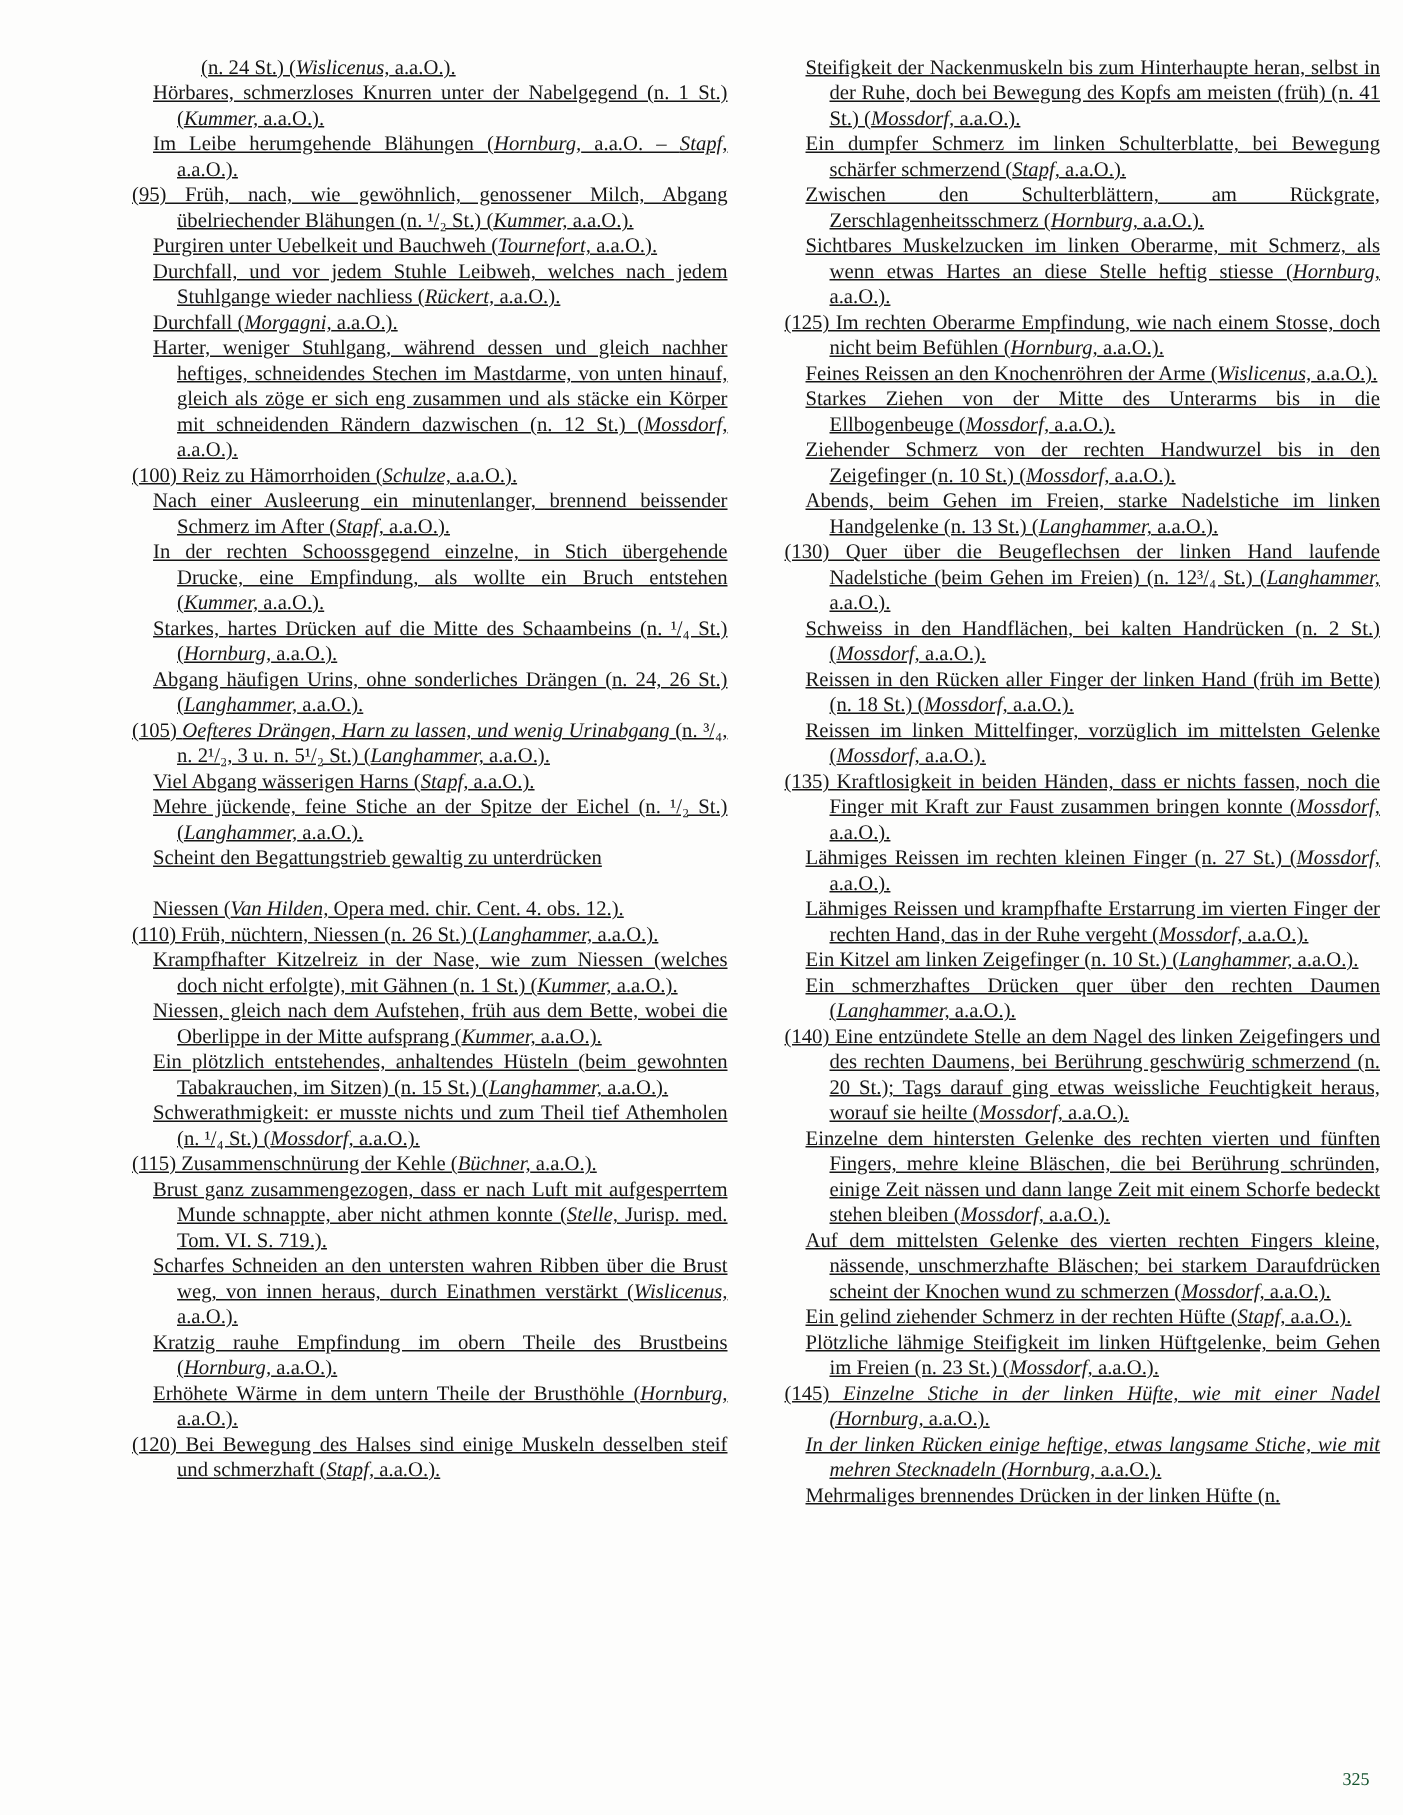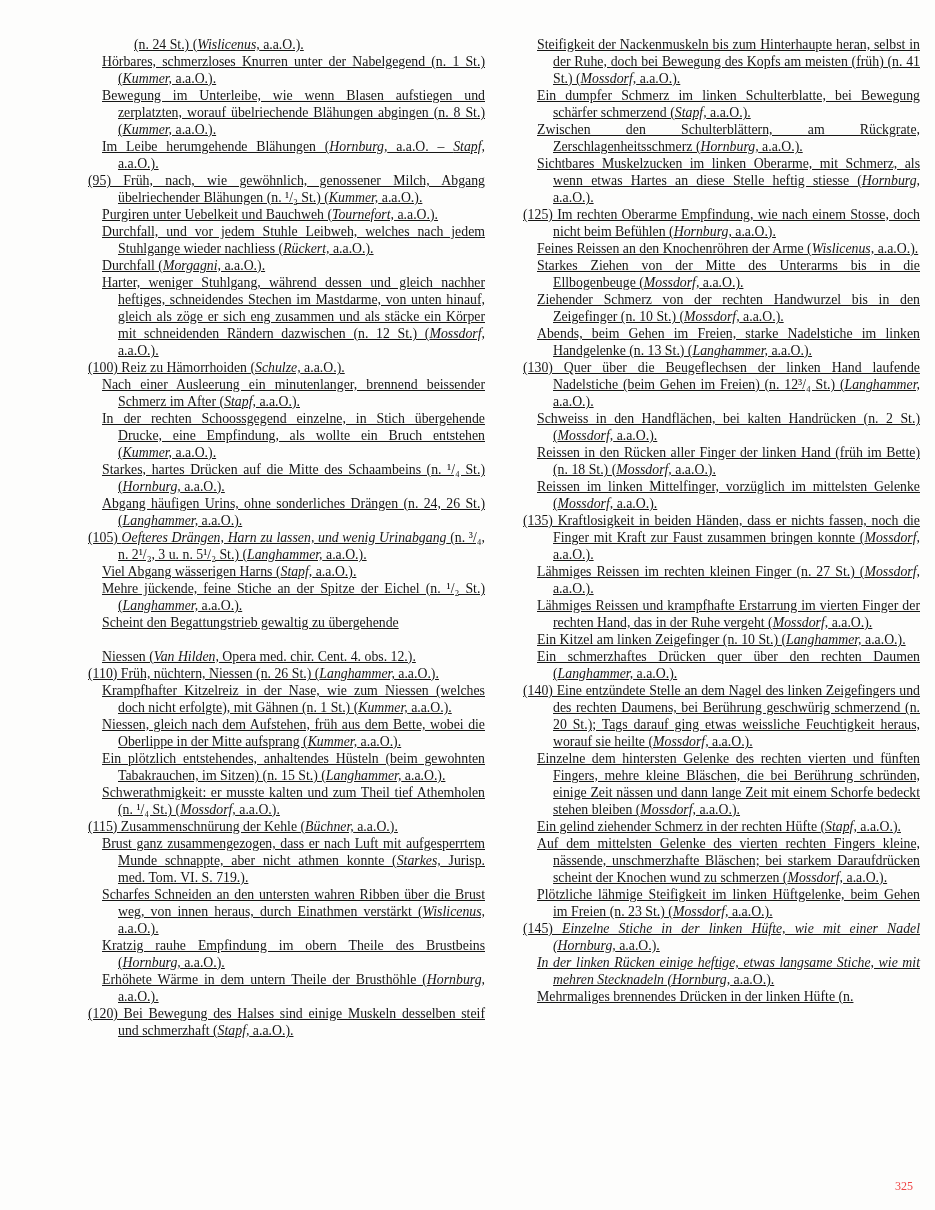--- a/index.html
+++ b/index.html
@@ -50,55 +50,54 @@
     margin-top: 17px;
   }
   .it {
     font-style: italic;
   }
   .page-num {
     position: absolute;
     right: 22px;
     bottom: 16px;
     font-size: 12px;
-    color: #ef4444;
+    color: #14532d;
   }
 </style>
 </head>
 <body>
 
 <div class="page">
   <div class="cols">
     <div class="col">
         <p class="cont"><span>(n. 24 St.) (</span><span class="it">Wislicenus,</span><span> a.a.O.).</span></p>
         <p class=""><span>Hörbares, schmerzloses Knurren unter der Nabelgegend (n. 1 St.) (</span><span class="it">Kummer,</span><span> a.a.O.).</span></p>
-        <p class=""><span>Bewegung im Unterleibe, wie wenn Blasen aufstiegen und zerplatzten, worauf übelriechende Blähungen abgingen (n. 8 St.) (</span><span class="it">Kummer,</span><span> a.a.O.).</span></p>
         <p class=""><span>Im Leibe herumgehende Blähungen (</span><span class="it">Hornburg,</span><span> a.a.O. – </span><span class="it">Stapf,</span><span> a.a.O.).</span></p>
         <p class="num"><span>(95) Früh, nach, wie gewöhnlich, genossener Milch, Abgang übelriechender Blähungen (n. ¹/₂ St.) (</span><span class="it">Kummer,</span><span> a.a.O.).</span></p>
         <p class=""><span>Purgiren unter Uebelkeit und Bauchweh (</span><span class="it">Tournefort,</span><span> a.a.O.).</span></p>
         <p class=""><span>Durchfall, und vor jedem Stuhle Leibweh, welches nach jedem Stuhlgange wieder nachliess (</span><span class="it">Rückert,</span><span> a.a.O.).</span></p>
         <p class=""><span>Durchfall (</span><span class="it">Morgagni,</span><span> a.a.O.).</span></p>
         <p class=""><span>Harter, weniger Stuhlgang, während dessen und gleich nachher heftiges, schneidendes Stechen im Mastdarme, von unten hinauf, gleich als zöge er sich eng zusammen und als stäcke ein Körper mit schneidenden Rändern dazwischen (n. 12 St.) (</span><span class="it">Mossdorf,</span><span> a.a.O.).</span></p>
         <p class="num"><span>(100) Reiz zu Hämorrhoiden (</span><span class="it">Schulze,</span><span> a.a.O.).</span></p>
         <p class=""><span>Nach einer Ausleerung ein minutenlanger, brennend beissender Schmerz im After (</span><span class="it">Stapf,</span><span> a.a.O.).</span></p>
         <p class=""><span>In der rechten Schoossgegend einzelne, in Stich übergehende Drucke, eine Empfindung, als wollte ein Bruch entstehen (</span><span class="it">Kummer,</span><span> a.a.O.).</span></p>
         <p class=""><span>Starkes, hartes Drücken auf die Mitte des Schaambeins (n. ¹/₄ St.) (</span><span class="it">Hornburg,</span><span> a.a.O.).</span></p>
         <p class=""><span>Abgang häufigen Urins, ohne sonderliches Drängen (n. 24, 26 St.) (</span><span class="it">Langhammer,</span><span> a.a.O.).</span></p>
         <p class="num"><span>(105) </span><span class="it">Oefteres Drängen, Harn zu lassen, und wenig Urinabgang</span><span> (n. ³/₄, n. 2¹/₂, 3 u. n. 5¹/₂ St.) (</span><span class="it">Langhammer,</span><span> a.a.O.).</span></p>
         <p class=""><span>Viel Abgang wässerigen Harns (</span><span class="it">Stapf,</span><span> a.a.O.).</span></p>
         <p class=""><span>Mehre jückende, feine Stiche an der Spitze der Eichel (n. ¹/₂ St.) (</span><span class="it">Langhammer,</span><span> a.a.O.).</span></p>
-        <p class=""><span>Scheint den Begattungstrieb gewaltig zu übergehende</span></p>
+        <p class=""><span>Scheint den Begattungstrieb gewaltig zu unterdrücken</span></p>
         <p class="gap"><span>Niessen (</span><span class="it">Van Hilden,</span><span> Opera med. chir. Cent. 4. obs. 12.).</span></p>
         <p class="num"><span>(110) Früh, nüchtern, Niessen (n. 26 St.) (</span><span class="it">Langhammer,</span><span> a.a.O.).</span></p>
         <p class=""><span>Krampfhafter Kitzelreiz in der Nase, wie zum Niessen (welches doch nicht erfolgte), mit Gähnen (n. 1 St.) (</span><span class="it">Kummer,</span><span> a.a.O.).</span></p>
         <p class=""><span>Niessen, gleich nach dem Aufstehen, früh aus dem Bette, wobei die Oberlippe in der Mitte aufsprang (</span><span class="it">Kummer,</span><span> a.a.O.).</span></p>
         <p class=""><span>Ein plötzlich entstehendes, anhaltendes Hüsteln (beim gewohnten Tabakrauchen, im Sitzen) (n. 15 St.) (</span><span class="it">Langhammer,</span><span> a.a.O.).</span></p>
-        <p class=""><span>Schwerathmigkeit: er musste kalten und zum Theil tief Athemholen (n. ¹/₄ St.) (</span><span class="it">Mossdorf,</span><span> a.a.O.).</span></p>
+        <p class=""><span>Schwerathmigkeit: er musste nichts und zum Theil tief Athemholen (n. ¹/₄ St.) (</span><span class="it">Mossdorf,</span><span> a.a.O.).</span></p>
         <p class="num"><span>(115) Zusammenschnürung der Kehle (</span><span class="it">Büchner,</span><span> a.a.O.).</span></p>
-        <p class=""><span>Brust ganz zusammengezogen, dass er nach Luft mit aufgesperrtem Munde schnappte, aber nicht athmen konnte (</span><span class="it">Starkes,</span><span> Jurisp. med. Tom. VI. S. 719.).</span></p>
+        <p class=""><span>Brust ganz zusammengezogen, dass er nach Luft mit aufgesperrtem Munde schnappte, aber nicht athmen konnte (</span><span class="it">Stelle,</span><span> Jurisp. med. Tom. VI. S. 719.).</span></p>
         <p class=""><span>Scharfes Schneiden an den untersten wahren Ribben über die Brust weg, von innen heraus, durch Einathmen verstärkt (</span><span class="it">Wislicenus,</span><span> a.a.O.).</span></p>
         <p class=""><span>Kratzig rauhe Empfindung im obern Theile des Brustbeins (</span><span class="it">Hornburg,</span><span> a.a.O.).</span></p>
         <p class=""><span>Erhöhete Wärme in dem untern Theile der Brusthöhle (</span><span class="it">Hornburg,</span><span> a.a.O.).</span></p>
         <p class="num"><span>(120) Bei Bewegung des Halses sind einige Muskeln desselben steif und schmerzhaft (</span><span class="it">Stapf,</span><span> a.a.O.).</span></p>
       </div>
     <div class="col">
         <p class=""><span>Steifigkeit der Nackenmuskeln bis zum Hinterhaupte heran, selbst in der Ruhe, doch bei Bewegung des Kopfs am meisten (früh) (n. 41 St.) (</span><span class="it">Mossdorf,</span><span> a.a.O.).</span></p>
         <p class=""><span>Ein dumpfer Schmerz im linken Schulterblatte, bei Bewegung schärfer schmerzend (</span><span class="it">Stapf,</span><span> a.a.O.).</span></p>
         <p class=""><span>Zwischen den Schulterblättern, am Rückgrate, Zerschlagenheitsschmerz (</span><span class="it">Hornburg,</span><span> a.a.O.).</span></p>
         <p class=""><span>Sichtbares Muskelzucken im linken Oberarme, mit Schmerz, als wenn etwas Hartes an diese Stelle heftig stiesse (</span><span class="it">Hornburg,</span><span> a.a.O.).</span></p>
@@ -111,22 +110,22 @@
         <p class=""><span>Schweiss in den Handflächen, bei kalten Handrücken (n. 2 St.) (</span><span class="it">Mossdorf,</span><span> a.a.O.).</span></p>
         <p class=""><span>Reissen in den Rücken aller Finger der linken Hand (früh im Bette) (n. 18 St.) (</span><span class="it">Mossdorf,</span><span> a.a.O.).</span></p>
         <p class=""><span>Reissen im linken Mittelfinger, vorzüglich im mittelsten Gelenke (</span><span class="it">Mossdorf,</span><span> a.a.O.).</span></p>
         <p class="num"><span>(135) Kraftlosigkeit in beiden Händen, dass er nichts fassen, noch die Finger mit Kraft zur Faust zusammen bringen konnte (</span><span class="it">Mossdorf,</span><span> a.a.O.).</span></p>
         <p class=""><span>Lähmiges Reissen im rechten kleinen Finger (n. 27 St.) (</span><span class="it">Mossdorf,</span><span> a.a.O.).</span></p>
         <p class=""><span>Lähmiges Reissen und krampfhafte Erstarrung im vierten Finger der rechten Hand, das in der Ruhe vergeht (</span><span class="it">Mossdorf,</span><span> a.a.O.).</span></p>
         <p class=""><span>Ein Kitzel am linken Zeigefinger (n. 10 St.) (</span><span class="it">Langhammer,</span><span> a.a.O.).</span></p>
         <p class=""><span>Ein schmerzhaftes Drücken quer über den rechten Daumen (</span><span class="it">Langhammer,</span><span> a.a.O.).</span></p>
         <p class="num"><span>(140) Eine entzündete Stelle an dem Nagel des linken Zeigefingers und des rechten Daumens, bei Berührung geschwürig schmerzend (n. 20 St.); Tags darauf ging etwas weissliche Feuchtigkeit heraus, worauf sie heilte (</span><span class="it">Mossdorf,</span><span> a.a.O.).</span></p>
         <p class=""><span>Einzelne dem hintersten Gelenke des rechten vierten und fünften Fingers, mehre kleine Bläschen, die bei Berührung schründen, einige Zeit nässen und dann lange Zeit mit einem Schorfe bedeckt stehen bleiben (</span><span class="it">Mossdorf,</span><span> a.a.O.).</span></p>
+        <p class=""><span>Auf dem mittelsten Gelenke des vierten rechten Fingers kleine, nässende, unschmerzhafte Bläschen; bei starkem Daraufdrücken scheint der Knochen wund zu schmerzen (</span><span class="it">Mossdorf,</span><span> a.a.O.).</span></p>
         <p class=""><span>Ein gelind ziehender Schmerz in der rechten Hüfte (</span><span class="it">Stapf,</span><span> a.a.O.).</span></p>
-        <p class=""><span>Auf dem mittelsten Gelenke des vierten rechten Fingers kleine, nässende, unschmerzhafte Bläschen; bei starkem Daraufdrücken scheint der Knochen wund zu schmerzen (</span><span class="it">Mossdorf,</span><span> a.a.O.).</span></p>
         <p class=""><span>Plötzliche lähmige Steifigkeit im linken Hüftgelenke, beim Gehen im Freien (n. 23 St.) (</span><span class="it">Mossdorf,</span><span> a.a.O.).</span></p>
         <p class="num"><span>(145) </span><span class="it">Einzelne Stiche in der linken Hüfte, wie mit einer Nadel (Hornburg,</span><span> a.a.O.).</span></p>
         <p class=""><span class="it">In der linken Rücken einige heftige, etwas langsame Stiche, wie mit mehren Stecknadeln (Hornburg,</span><span> a.a.O.).</span></p>
         <p class=""><span>Mehrmaliges brennendes Drücken in der linken Hüfte (n.</span></p>
       </div>
   </div>
   <div class="page-num">325</div>
 </div>
 
 </body></html>

